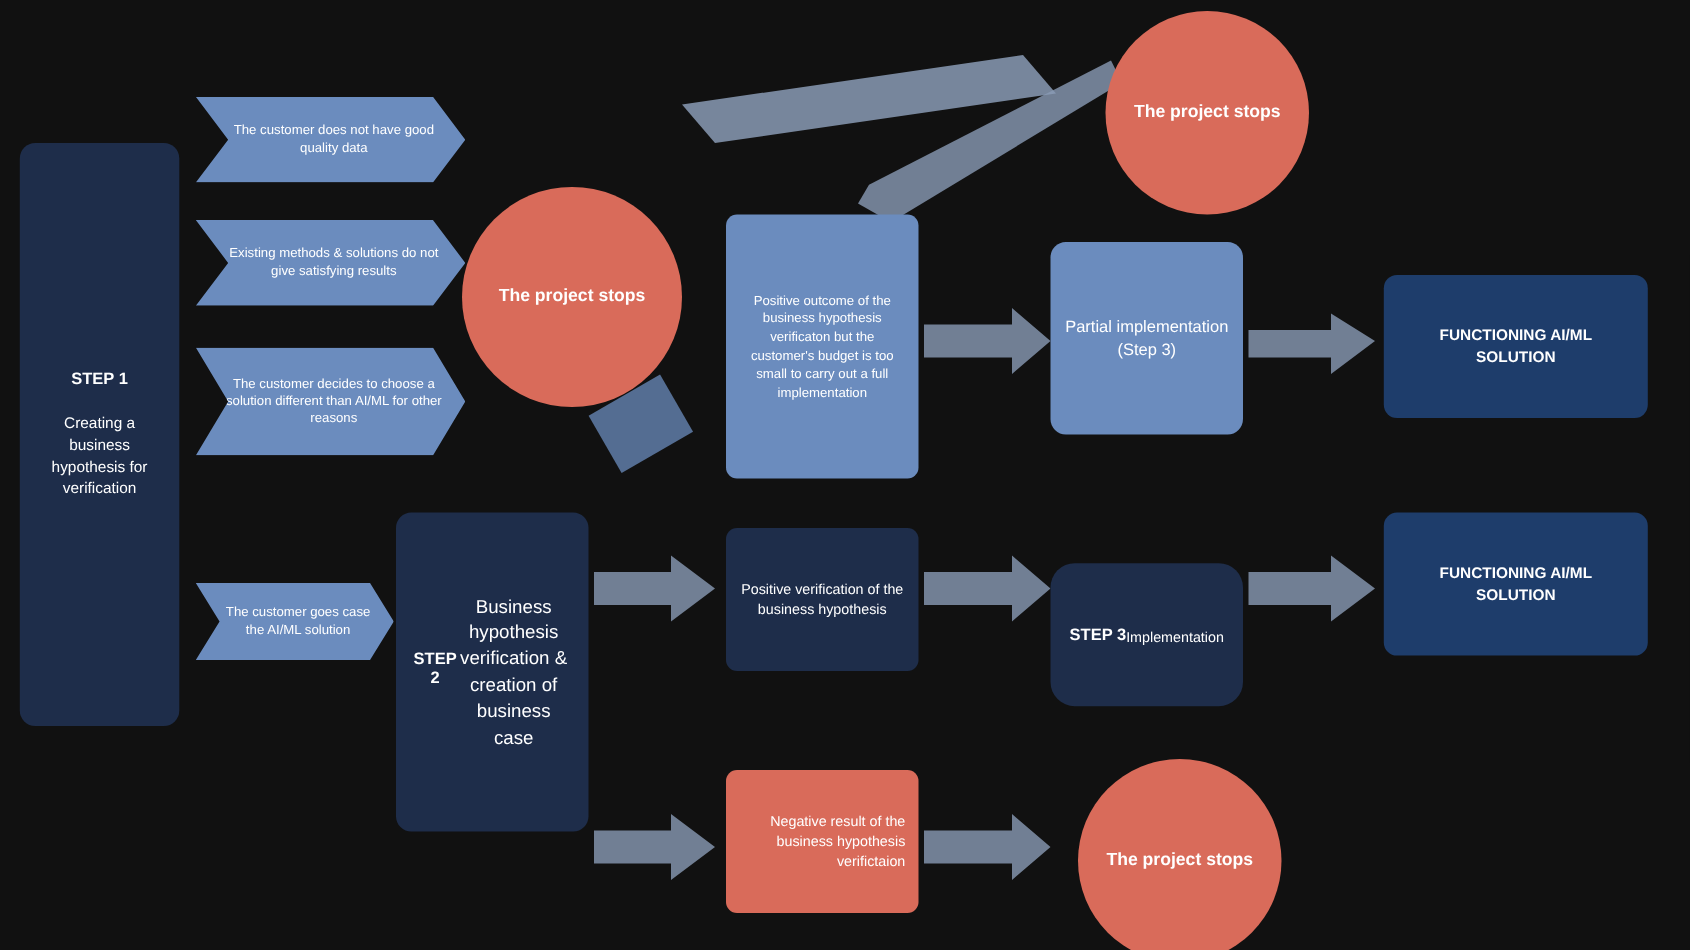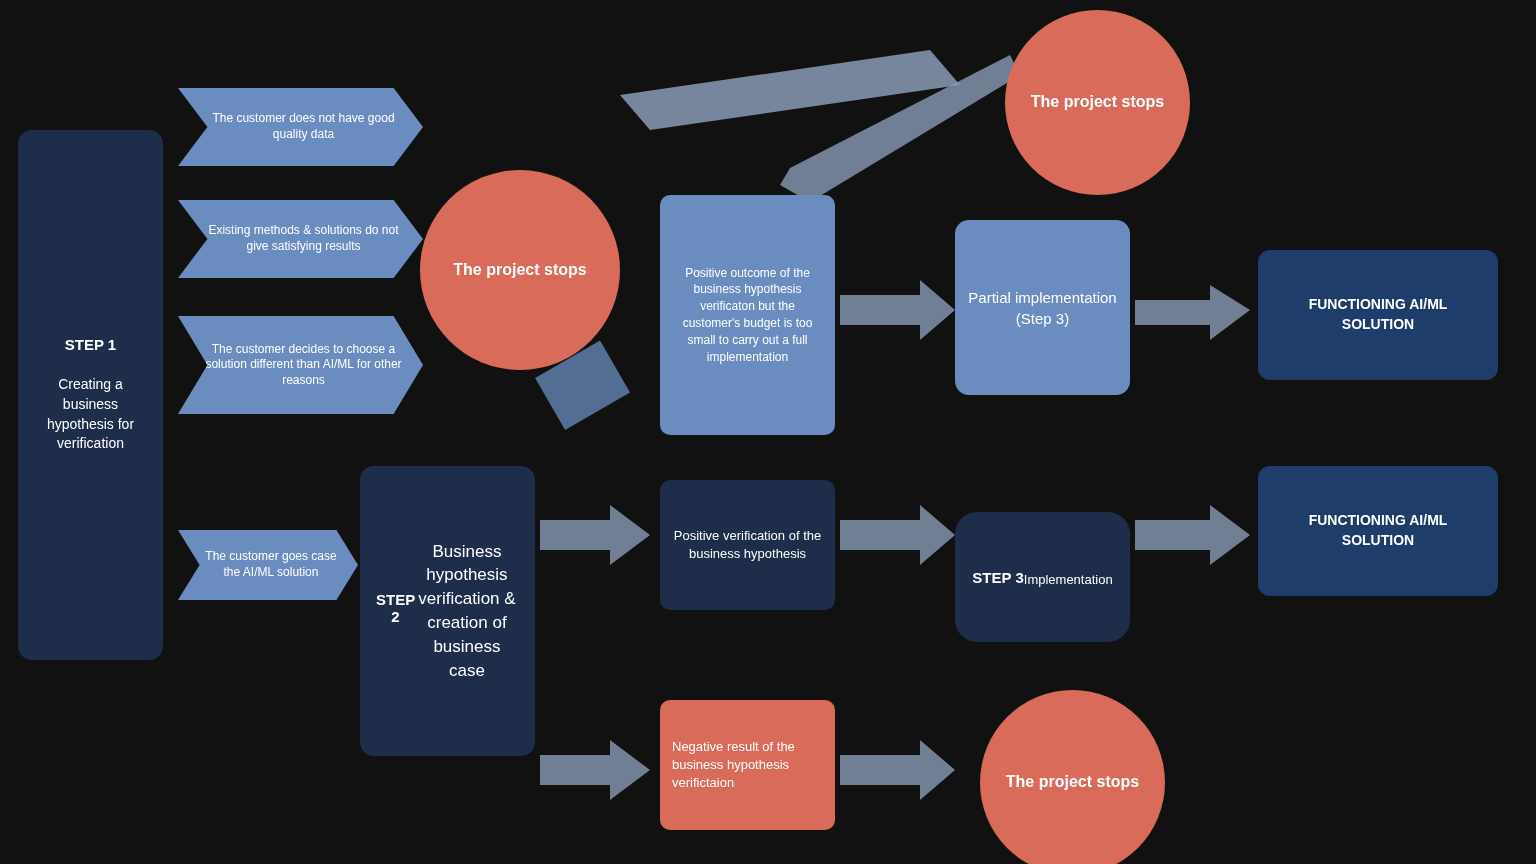--- a/index.html
+++ b/index.html
@@ -155,21 +155,21 @@
     }
 
     
     .neg-box {
       position: absolute;
       background: #d96b5a;
       border-radius: 10px;
       display: flex;
       align-items: center;
       justify-content: center;
-      text-align: left;
+      text-align: right;
       padding: 12px;
       color: white;
       font-size: 13px;
       line-height: 1.4;
     }
 
     
     .project-stops-circle {
       position: absolute;
       background: #d96b5a;

